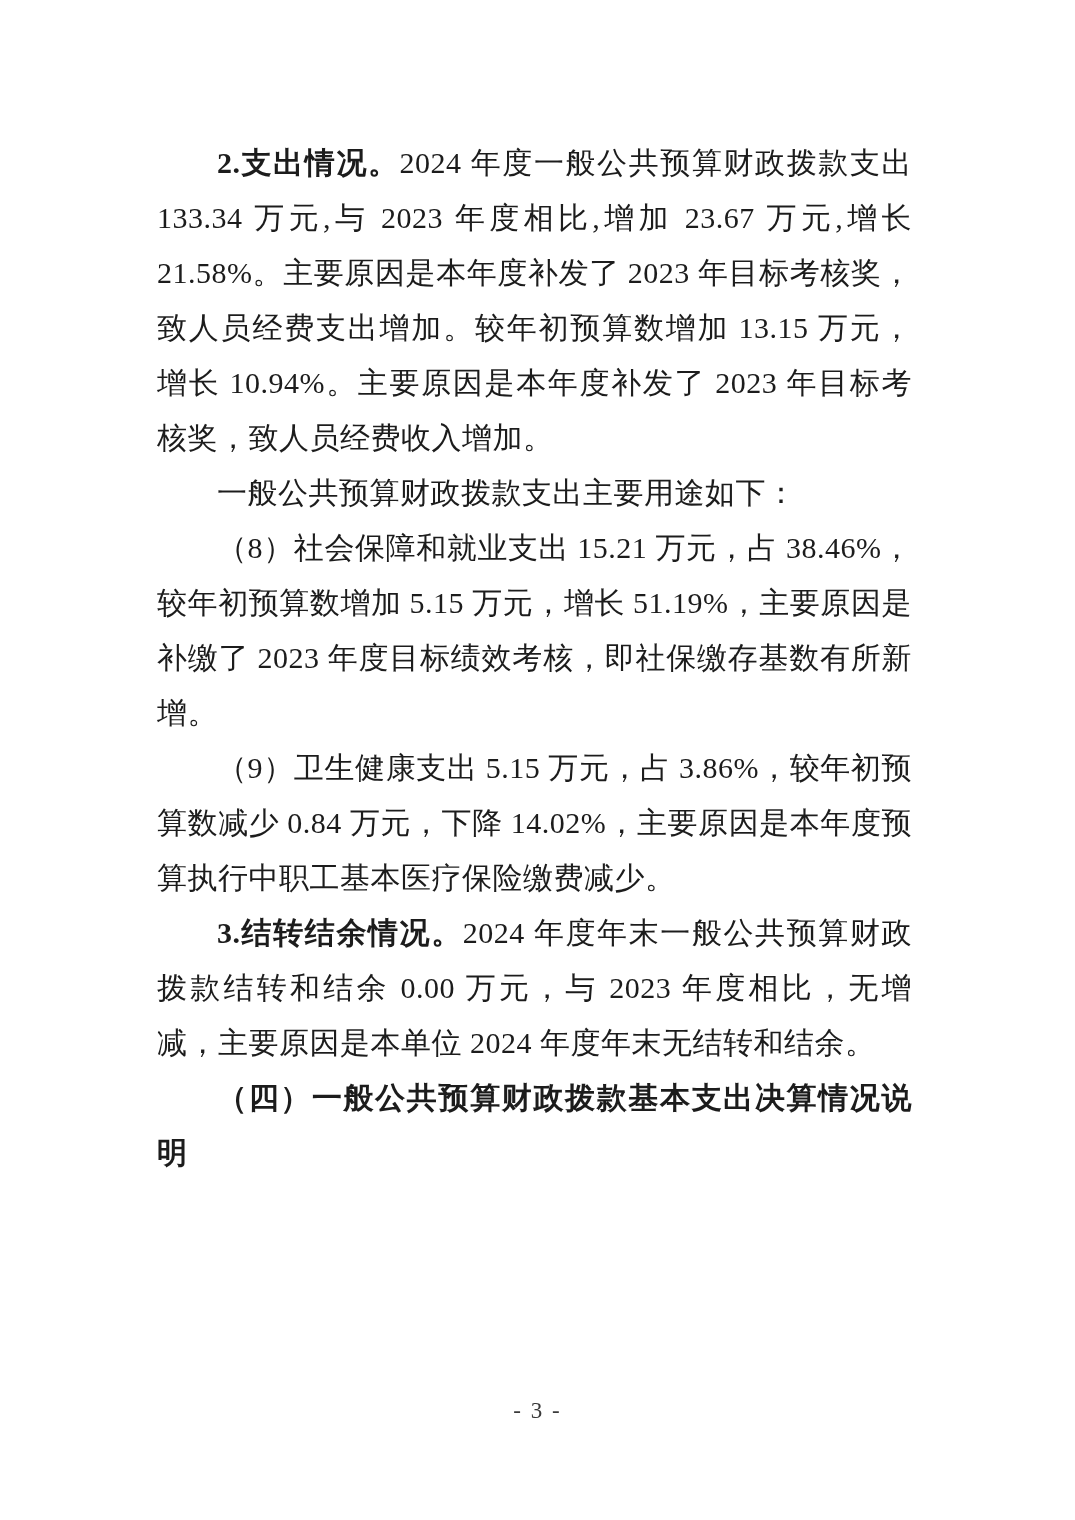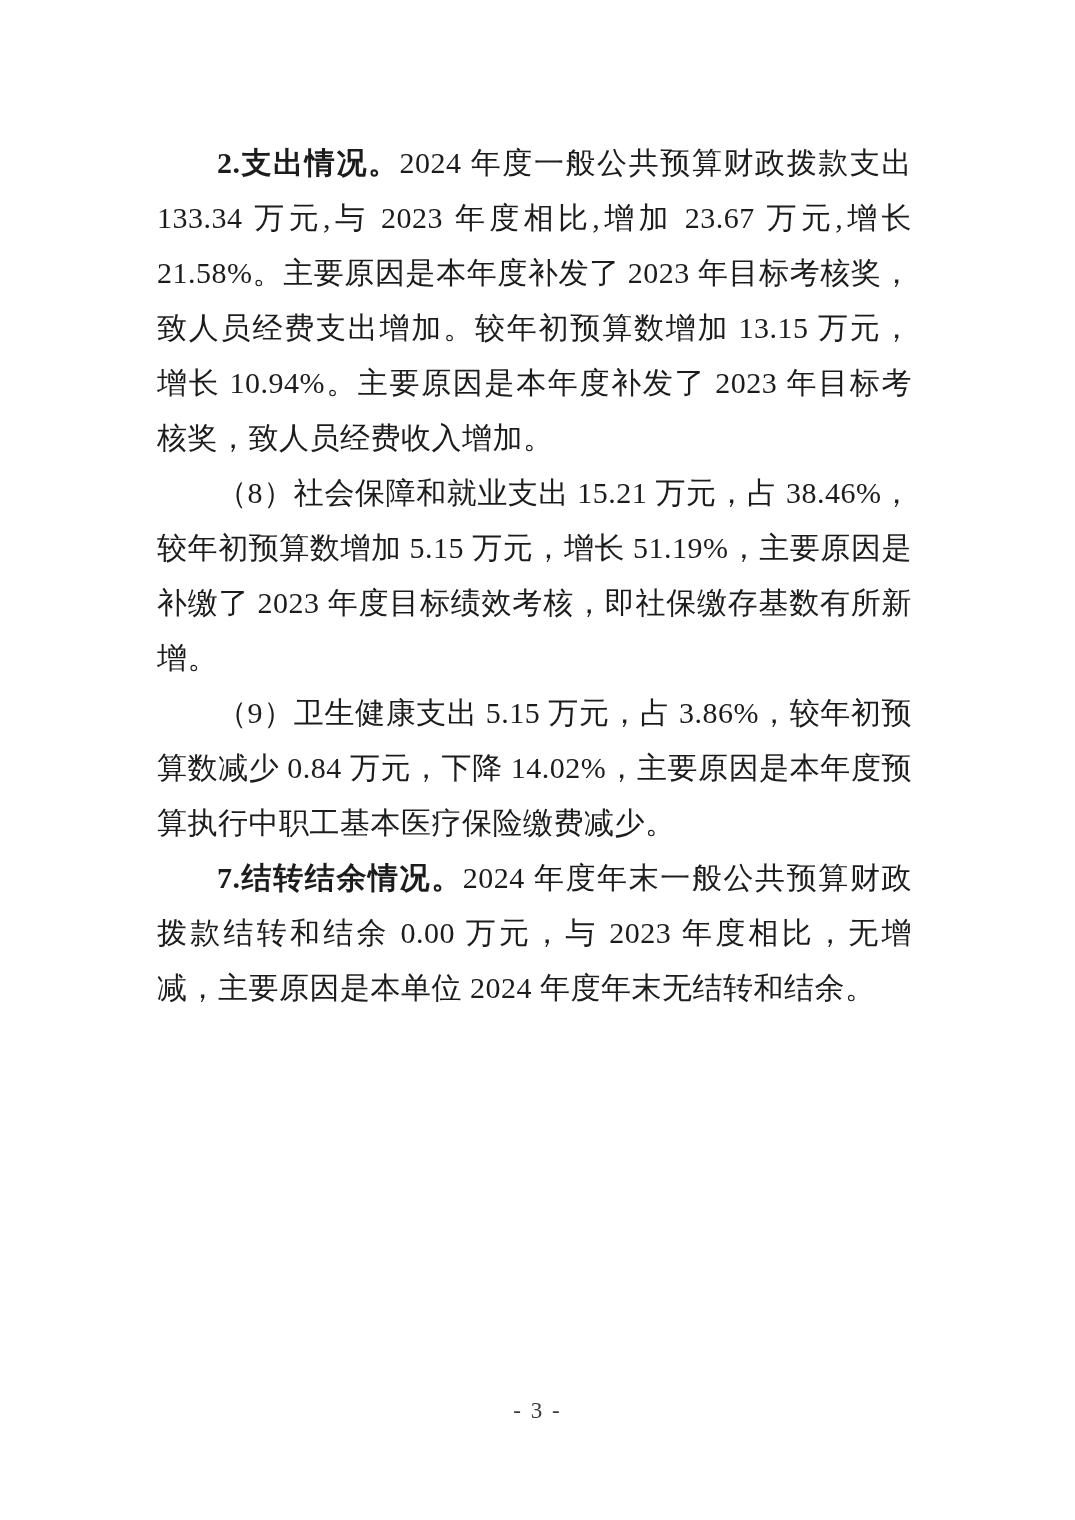--- a/index.html
+++ b/index.html
@@ -52,26 +52,28 @@
     }
   </style>
 </head>
 <body>
 
 <div class="page">
   <div class="content">
 
     <p><span class="lead">2.支出情况。</span><span>2024 年度一般公共预算财政拨款支出 133.34 万元,与 2023 年度相比,增加 23.67 万元,增长 21.58%。主要原因是本年度补发了 2023 年目标考核奖，致人员经费支出增加。较年初预算数增加 13.15 万元，增长 10.94%。主要原因是本年度补发了 2023 年目标考核奖，致人员经费收入增加。</span></p>
 
+    <p><span>一般公共预算财政拨款支出主要用途如下：</span></p>
 
 
     <p><span>（8）社会保障和就业支出 15.21 万元，占 38.46%，较年初预算数增加 5.15 万元，增长 51.19%，主要原因是补缴了 2023 年度目标绩效考核，即社保缴存基数有所新增。</span></p>
 
     <p><span>（9）卫生健康支出 5.15 万元，占 3.86%，较年初预算数减少 0.84 万元，下降 14.02%，主要原因是本年度预算执行中职工基本医疗保险缴费减少。</span></p>
 
 
-    <p><span class="lead">7.结转结余情况。</span><span>2024 年度年末一般公共预算财政拨款结转和结余 0.00 万元，与 2023 年度相比，无增减，主要原因是本单位 2024 年度年末无结转和结余。</span></p>
+    <p><span class="lead">3.结转结余情况。</span><span>2024 年度年末一般公共预算财政拨款结转和结余 0.00 万元，与 2023 年度相比，无增减，主要原因是本单位 2024 年度年末无结转和结余。</span></p>
 
+    <p class="section-heading">（四）一般公共预算财政拨款基本支出决算情况说明</p>
 
   </div>
 
   <div class="footer">- 3 -</div>
 </div>
 
 </body></html>

